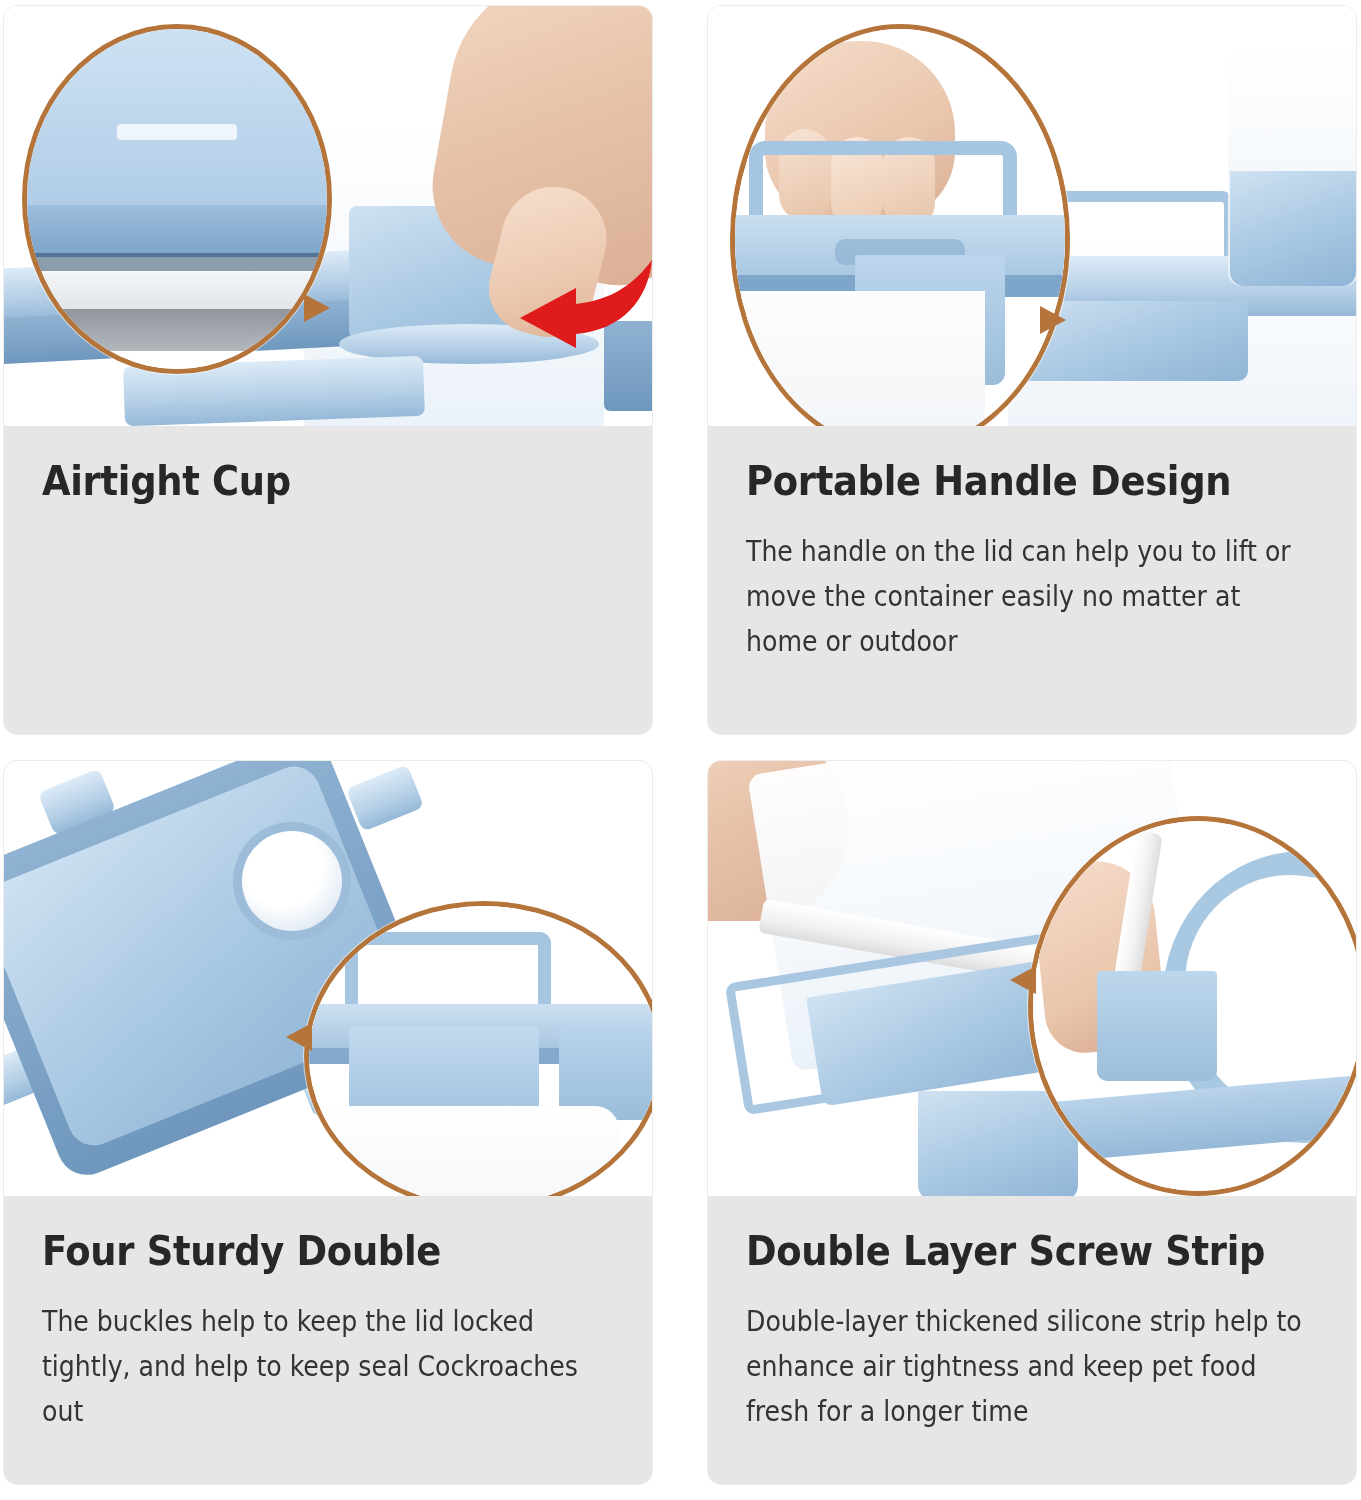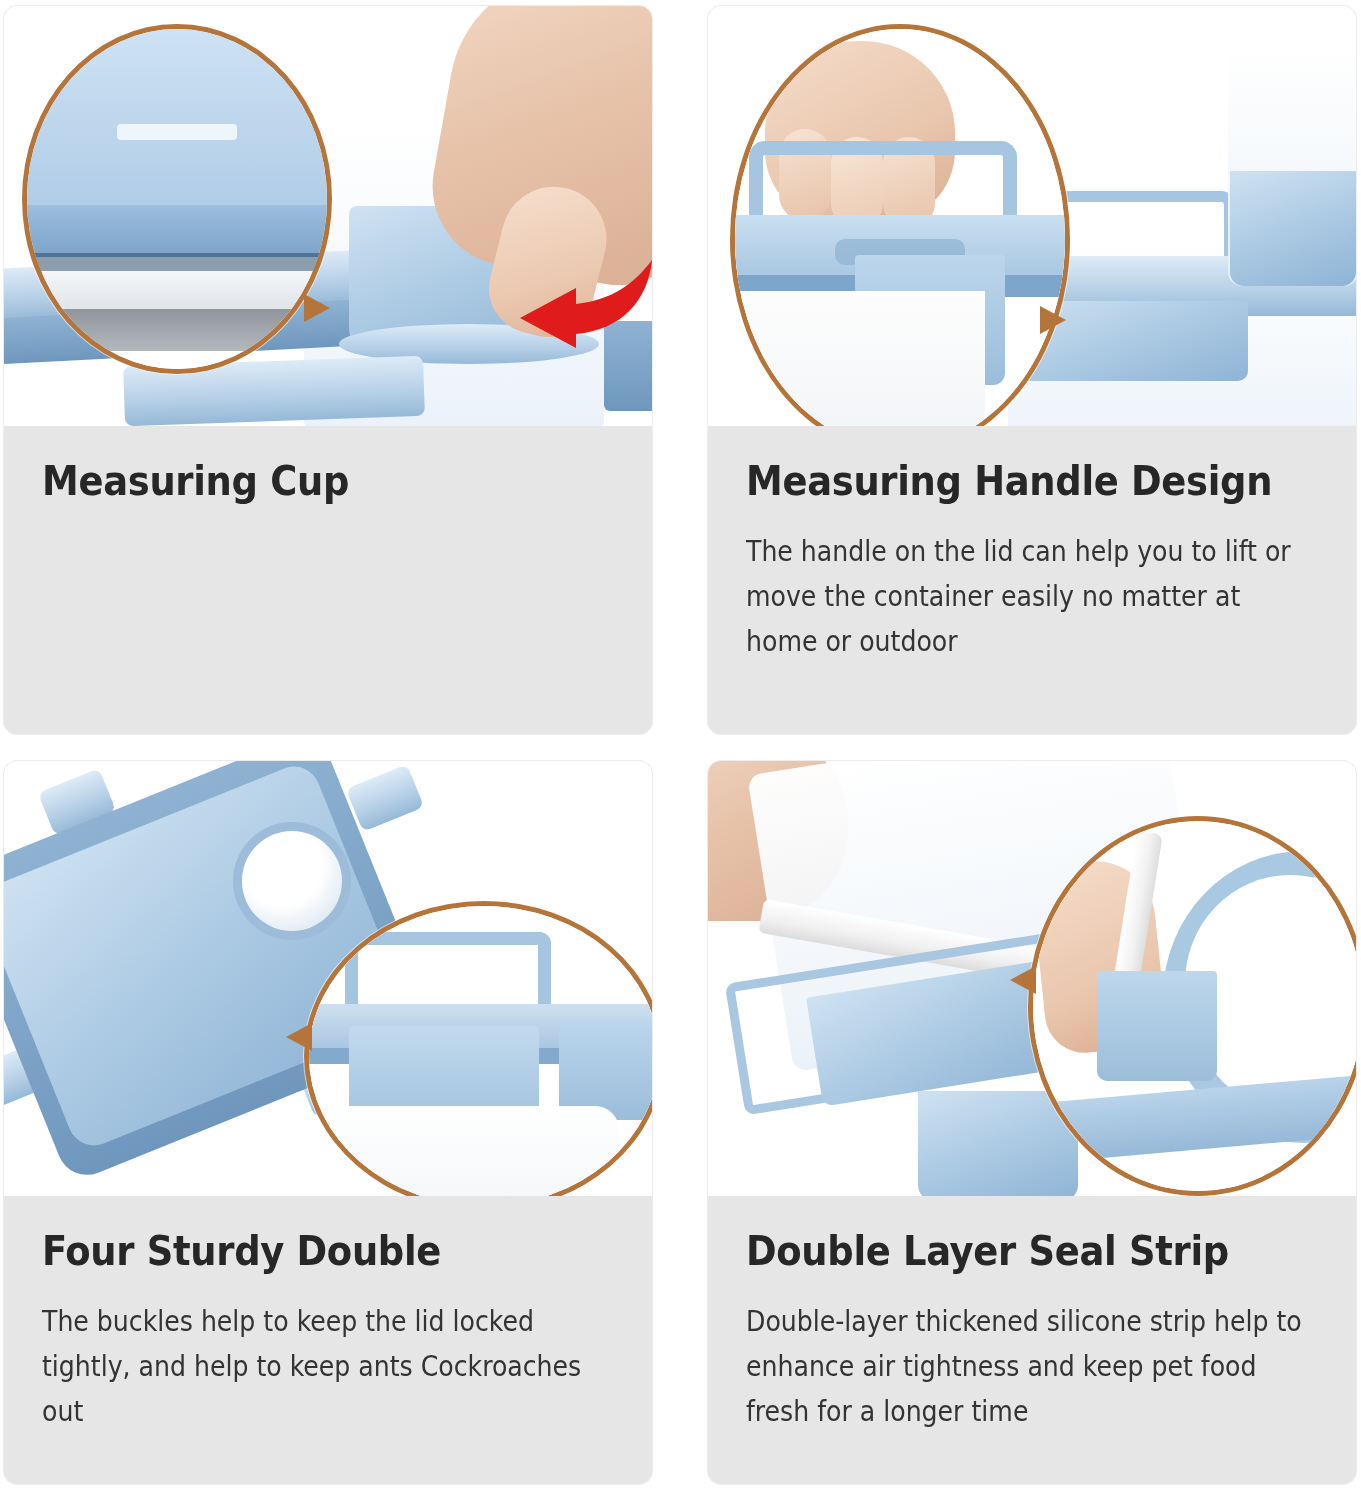--- a/index.html
+++ b/index.html
@@ -154,21 +154,21 @@
             <div style="position:absolute;left:-40px;top:224px;width:400px;height:20px;background:#2e4c6b;opacity:.55;"></div>
             <div style="position:absolute;left:-40px;top:242px;width:400px;height:40px;background:linear-gradient(180deg,#f4f6f8 0%,#dfe4e8 100%);"></div>
             <div style="position:absolute;left:-40px;top:280px;width:400px;height:50px;background:linear-gradient(180deg,#8f959b 0%,#b9bfc4 100%);"></div>
             <div style="position:absolute;left:-40px;top:322px;width:400px;height:60px;background:#ffffff;"></div>
           </div>
         </div>
         <div class="tail" style="left:300px;top:288px;border-width:14px 0 14px 26px;border-color:transparent transparent transparent #b5743a;"></div>
       </div>
     </div>
     <div class="caption">
-      <h2 class="title">Measuring Cup</h2>
+      <h2 class="title">Airtight Cup</h2>
     </div>
   </div>
 
   <div class="card r1">
     <div class="photo">
       <div class="scene">
         <div class="p2-body clear"></div>
         <div class="p2-handle"></div>
         <div class="p2-lidbar blue-b"></div>
         <div class="p2-buckle blue-a"></div>
@@ -192,21 +192,21 @@
 
             <div style="position:absolute;left:120px;top:226px;width:150px;height:130px;background:linear-gradient(180deg,#bcd6ec 0%,#9bbdda 100%);border-radius:4px 4px 12px 12px;"></div>
 
             <div style="position:absolute;left:-10px;top:262px;width:260px;height:160px;background:linear-gradient(180deg,#fdfdfd 0%,#f1f4f7 100%);border-radius:0 0 40px 40px;"></div>
           </div>
         </div>
         <div class="tail" style="left:332px;top:300px;border-width:14px 0 14px 26px;border-color:transparent transparent transparent #b5743a;"></div>
       </div>
     </div>
     <div class="caption">
-      <h2 class="title">Measuring Handle Design</h2>
+      <h2 class="title">Portable Handle Design</h2>
       <p class="desc">The handle on the lid can help you to lift or move the container easily no matter at home or outdoor</p>
     </div>
   </div>
 
   <div class="card r2">
     <div class="photo">
       <div class="scene">
 
         <div class="p3-fl blue-b" style="left:40px;top:18px;transform:rotate(-22deg);"></div>
         <div class="p3-fl blue-b" style="left:348px;top:14px;transform:rotate(-22deg);"></div>
@@ -231,21 +231,21 @@
             <div style="position:absolute;left:250px;top:118px;width:110px;height:96px;background:linear-gradient(180deg,#bad5ec 0%,#9bbdda 100%);border-radius:4px 4px 10px 10px;"></div>
 
             <div style="position:absolute;left:10px;top:200px;width:300px;height:120px;background:linear-gradient(180deg,#ffffff 0%,#f2f5f8 100%);border-radius:24px 24px 0 0;"></div>
           </div>
         </div>
         <div class="tail" style="left:282px;top:262px;border-width:14px 26px 14px 0;border-color:transparent #b5743a transparent transparent;"></div>
       </div>
     </div>
     <div class="caption">
       <h2 class="title">Four Sturdy Double</h2>
-      <p class="desc">The buckles help to keep the lid locked tightly, and help to keep ants Cockroaches out</p>
+      <p class="desc">The buckles help to keep the lid locked tightly, and help to keep seal Cockroaches out</p>
     </div>
   </div>
 
   <div class="card r2">
     <div class="photo">
       <div class="scene">
         <div class="p4-hand skin"></div>
         <div class="p4-body clear"></div>
         <div class="p4-seal"></div>
         <div class="p4-frame"></div>
@@ -265,18 +265,18 @@
 
             <div style="position:absolute;left:64px;top:150px;width:120px;height:110px;background:linear-gradient(180deg,#bdd7ec 0%,#9cbeda 100%);border-radius:4px 4px 10px 10px;"></div>
 
             <div style="position:absolute;left:-10px;top:268px;width:360px;height:60px;background:linear-gradient(180deg,#b9d3ea 0%,#96b9d8 100%);border-radius:8px;transform:rotate(-5deg);"></div>
           </div>
         </div>
         <div class="tail" style="left:302px;top:205px;border-width:14px 26px 14px 0;border-color:transparent #b5743a transparent transparent;"></div>
       </div>
     </div>
     <div class="caption">
-      <h2 class="title">Double Layer Seal Strip</h2>
+      <h2 class="title">Double Layer Screw Strip</h2>
       <p class="desc">Double-layer thickened silicone strip help to enhance air tightness and keep pet food fresh for a longer time</p>
     </div>
   </div>
 
 </div>
 
 </body></html>

